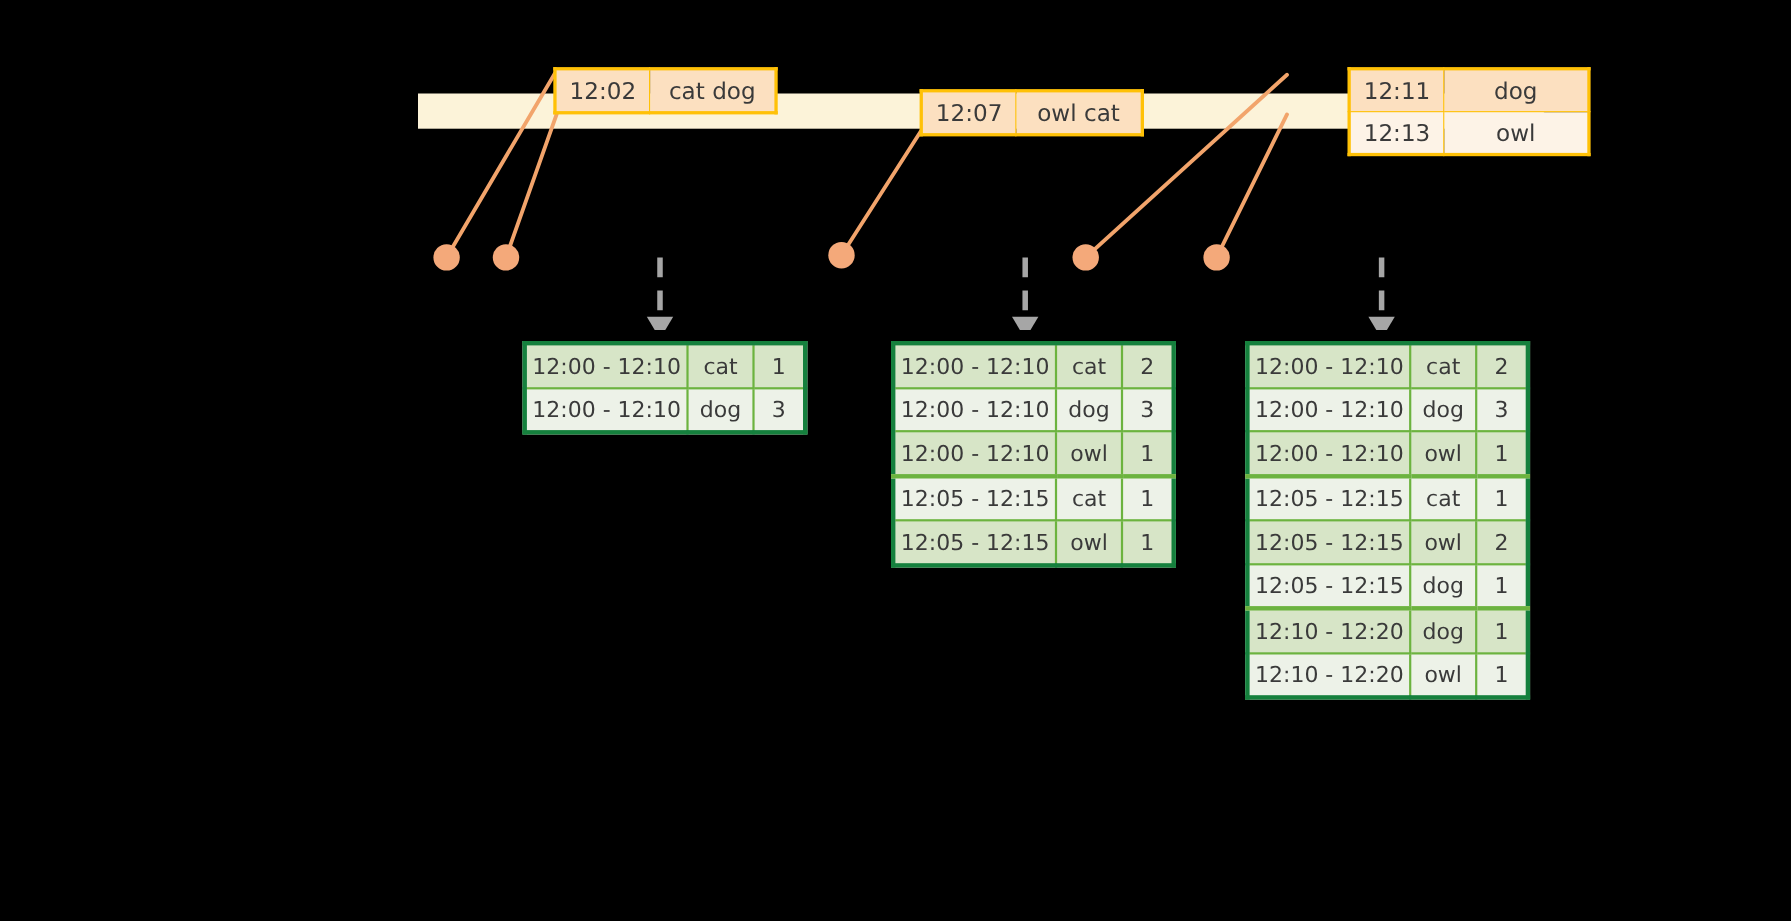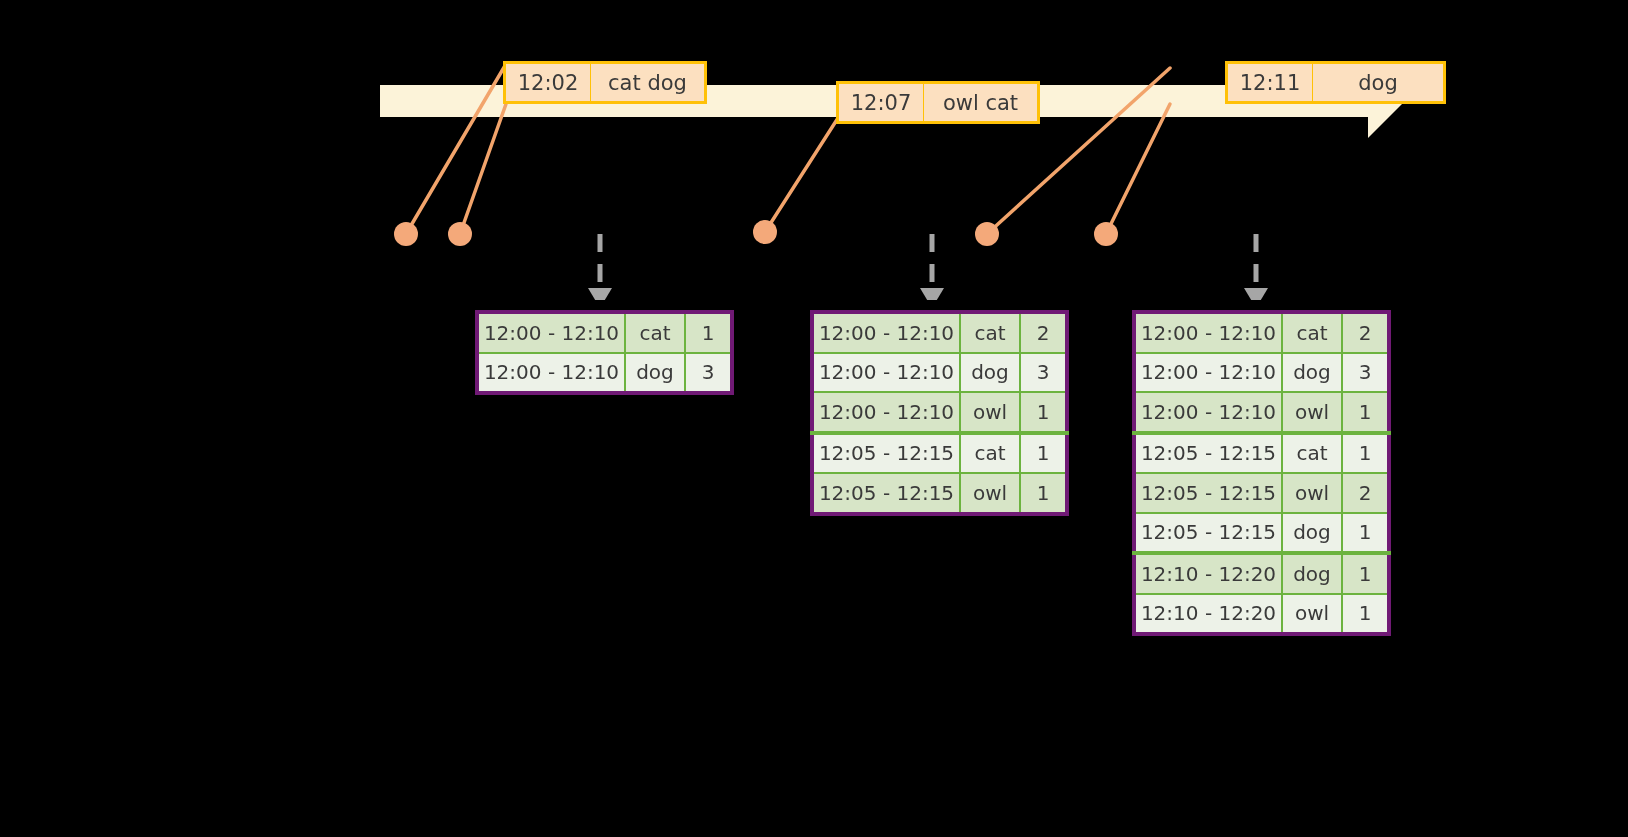--- a/index.html
+++ b/index.html
@@ -40,21 +40,21 @@
   .event-table tr:nth-child(odd) td { background: #FCE0C0; }
   .event-table tr:nth-child(even) td { background: #FDF3E7; }
   .ev-time { width: 84px; }
   .ev-words { width: 113px; }
   .ev-words-wide { width: 130px; }
 
   
   .result-table {
     position: absolute;
     border-collapse: collapse;
-    border: 4px solid #701a75;
+    border: 4px solid #15803d;
     box-sizing: border-box;
     background: #E9F1E1;
   }
   .result-table td {
     border: 2px solid #6CB33F;
     font-size: 20px;
     color: #3a3a3a;
     text-align: center;
     padding: 0;
     height: 37.5px;
@@ -129,20 +129,24 @@
     </tr>
   </tbody>
     </table>
 
   <table class="event-table" style="position:absolute; left:1225px; top:61px; border:3px solid #FFC107;">
     <tbody>
         <tr>
       <td class="ev-time">12:11</td>
       <td class="ev-words-wide">dog</td>
     </tr>
+    <tr>
+      <td class="ev-time">12:13</td>
+      <td class="ev-words-wide">owl</td>
+    </tr>
   </tbody>
     </table>
 
   <table class="result-table" id="result-table-1" style="left:475px; top:310px;">
       <tbody>
         <tr class="shade">
           <td class="col-window">12:00 - 12:10</td>
           <td class="col-word">cat</td>
           <td class="col-count">1</td>
         </tr>

